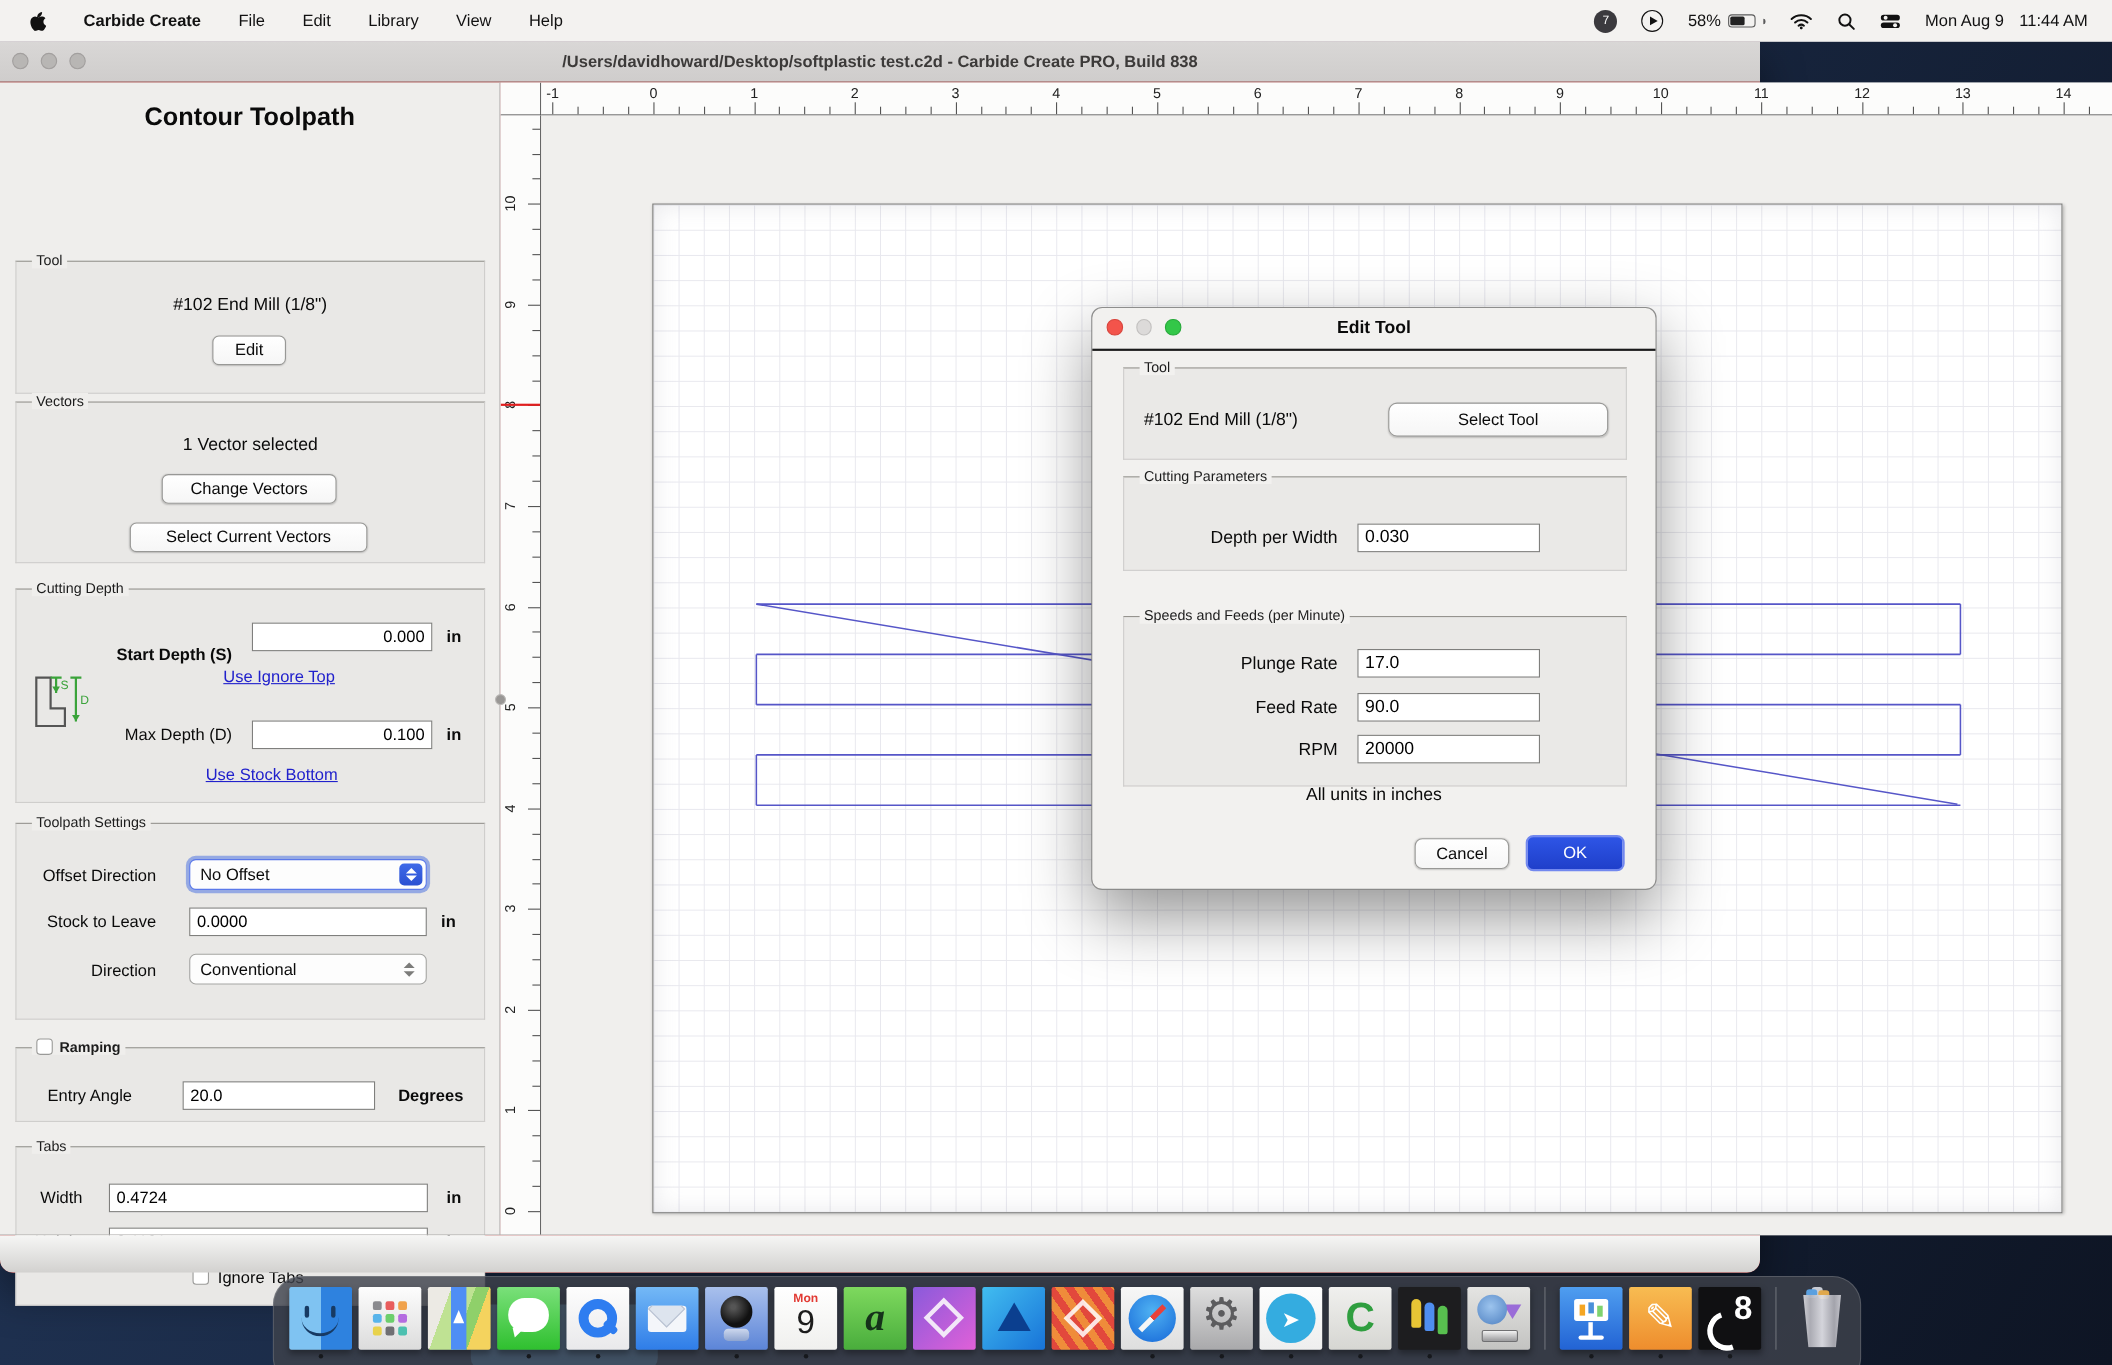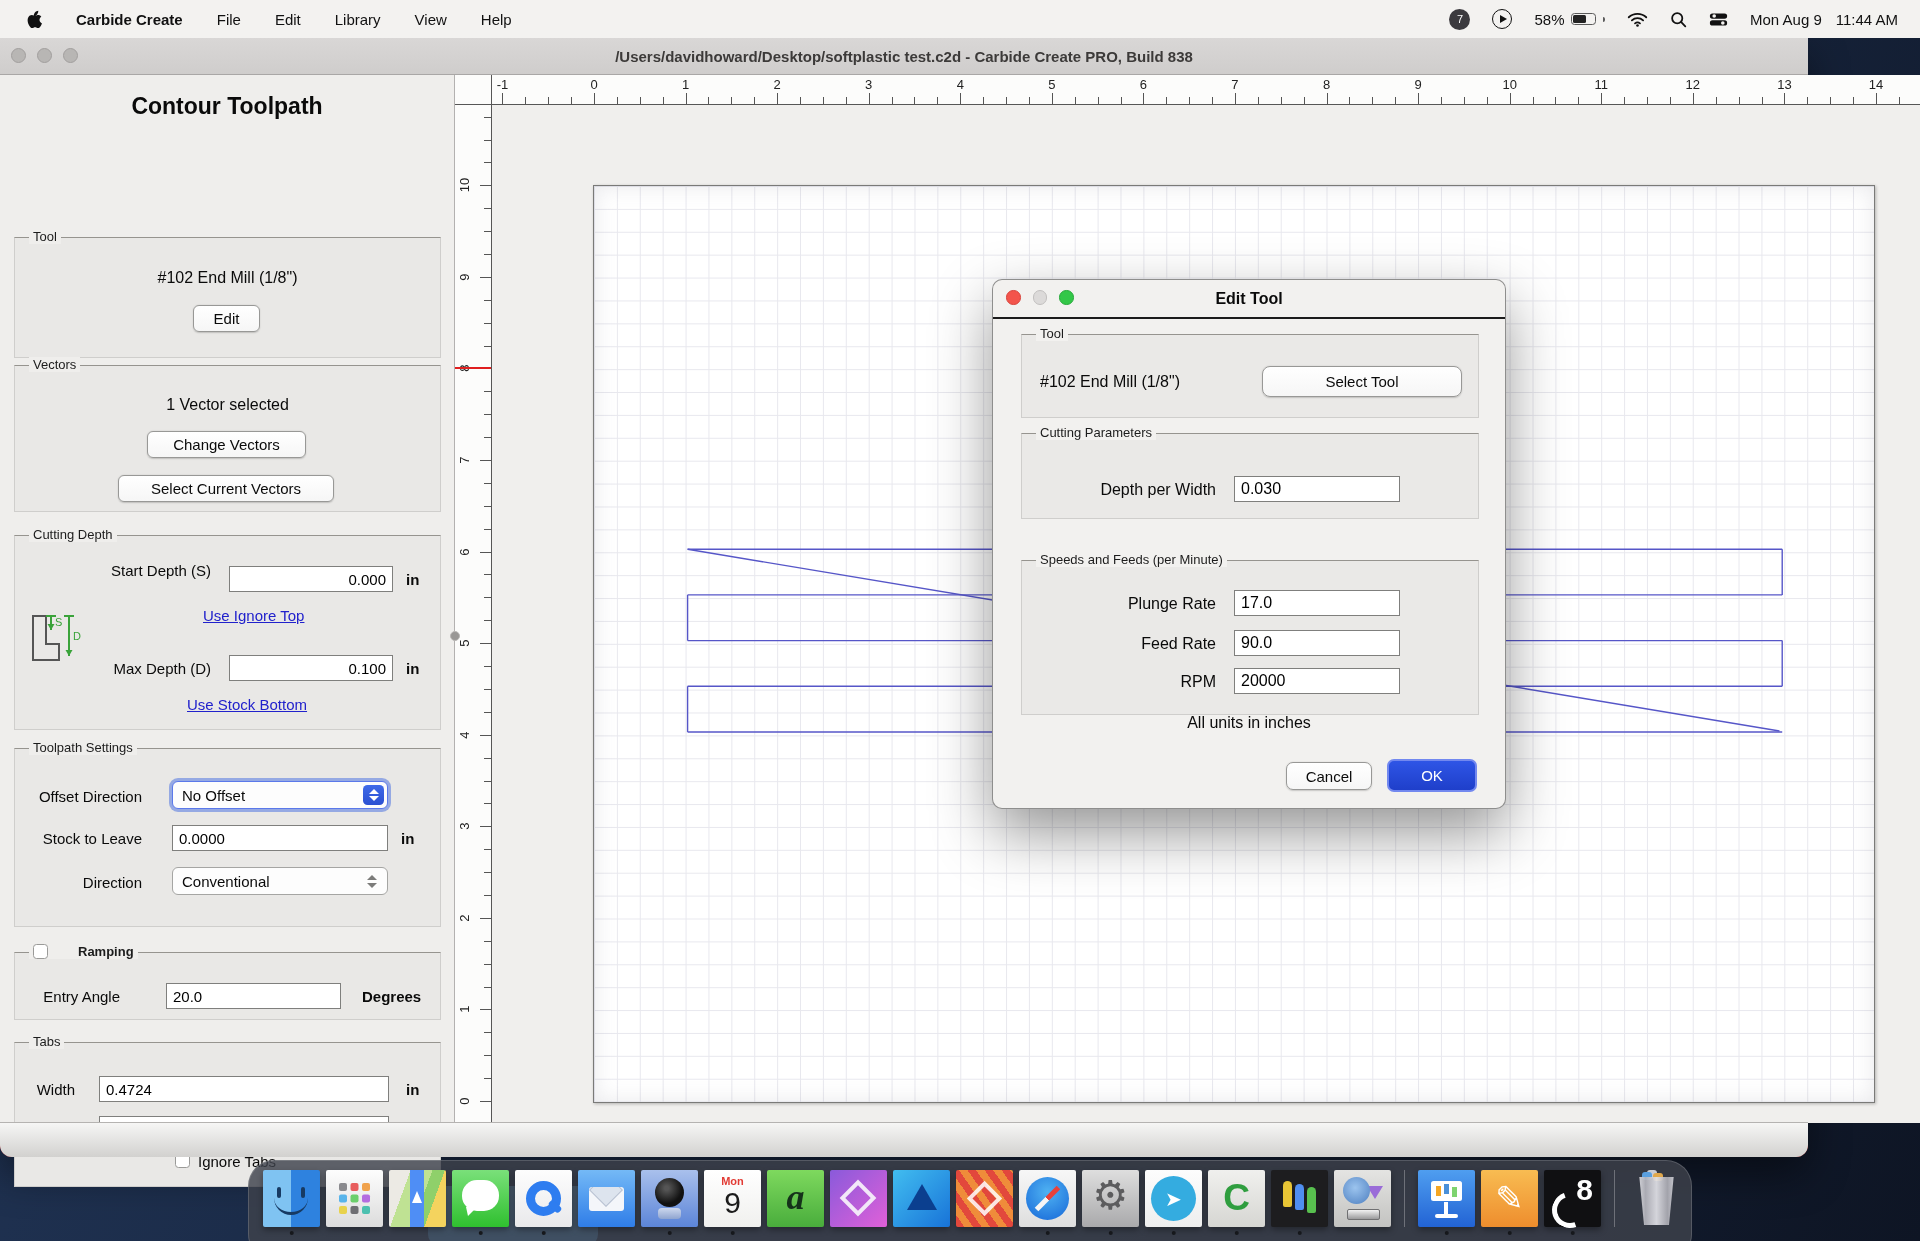--- a/index.html
+++ b/index.html
@@ -17,21 +17,21 @@
               display:flex; align-items:center; justify-content:center; position:relative; }
   .mb-play { width:20px; height:20px; border:1.8px solid #111; border-radius:50%; display:flex; align-items:center; justify-content:center; }
   .mb-play::after { content:""; border-left:7px solid #111; border-top:4.5px solid transparent; border-bottom:4.5px solid transparent; margin-left:2px; }
   .mb-batt { display:flex; align-items:center; gap:6px; }
   .batt-body { width:25px; height:12.5px; border:1.5px solid #5a5a5a; border-radius:3.5px; position:relative; }
   .batt-fill { position:absolute; left:1.5px; top:1.5px; bottom:1.5px; width:58%; background:#222; border-radius:1.5px; }
   .batt-nub { width:2.5px; height:5px; background:#5a5a5a; border-radius:0 2px 2px 0; margin-left:1px; }
   .mb-time { display:flex; gap:14px; font-size:15px; }
 
   
-  .window { position:absolute; left:0; top:38px; width:1808px; height:1119px; background:#b91c1c;
+  .window { position:absolute; left:0; top:38px; width:1600px; height:1119px; background:#b91c1c;
             border-radius:0 0 12px 12px; box-shadow:0 18px 40px rgba(0,0,0,.45); }
   .titlebar { position:absolute; left:0; top:0; width:100%; height:37px; background:linear-gradient(#d9d7d6,#cfcdcc);
               border-bottom:1px solid #a9a7a6; border-radius:0; display:flex; align-items:center; justify-content:center; }
   .tl-dots { position:absolute; left:11px; top:10px; display:flex; gap:11px; }
   .tl-dot { width:15px; height:15px; border-radius:50%; background:#b8b6b4; border:1px solid #a29f9e; }
   .title-text { font-size:15px; font-weight:bold; color:#3c3a39; }
 
   
   .panel { position:absolute; left:0; top:37px; width:455px; height:1048px; background:#efeeec; border-right:1px solid #b3b1b0; }
   .panel-title { position:absolute; top:18px; left:0; width:100%; text-align:center; font-size:23px; font-weight:bold; color:#0a0a0a; }
@@ -253,21 +253,21 @@
 
     <div class="group" style="top:290px;height:147px;">
       <span class="group-label">Vectors</span>
       <div class="dlg-text" style="top:30px;left:0;width:100%;text-align:center;font-size:16px;">1 Vector selected</div>
       <div class="mac-btn" style="left:132px;top:65px;width:159px;height:27px;">Change Vectors</div>
       <div class="mac-btn" style="left:103px;top:109px;width:216px;height:27px;">Select Current Vectors</div>
     </div>
 
     <div class="group" style="top:460px;height:195px;">
       <span class="group-label">Cutting Depth</span>
-      <span class="flabel" style="right:229px;top:26px;">Start Depth (S)</span>
+      <span class="flabel" style="right:229px;top:51px;font-weight:bold;">Start Depth (S)</span>
       <input class="finput right" style="left: 214px; top: 30px; width: 164px;" value="0.000">
       <span class="funit" style="left:391px;top:35px;">in</span>
       <a class="link" style="left:188px;top:71px;">Use Ignore Top</a>
       <svg class="depth-icon" style="left:14px;top:72px;" width="64" height="58" viewBox="0 0 64 58">
         <path d="M4 8 L4 52 L30 52 L30 36 L17 36 L17 8 Z" fill="none" stroke="#555" stroke-width="2"></path>
         <line x1="22" y1="8" x2="22" y2="22" stroke="#3aa33a" stroke-width="2"></line>
         <path d="M22 22 l-3.5 -6 h7 Z" fill="#3aa33a"></path>
         <line x1="17" y1="8" x2="27" y2="8" stroke="#3aa33a" stroke-width="2"></line>
         <text x="26" y="18" font-size="11" fill="#3aa33a">S</text>
         <line x1="40" y1="8" x2="40" y2="48" stroke="#3aa33a" stroke-width="2"></line>
@@ -294,21 +294,21 @@
       <span class="flabel" style="right:298px;top:125px;">Direction</span>
       <div class="dropdown" style="left:157px;top:118px;width:216px;">
         <span>Conventional</span>
         <span class="dd-gray"></span>
       </div>
     </div>
 
     <div class="group" style="top:877px;height:68px;">
       <span class="group-label">
         <span class="checkbox"></span>
-        <span style="font-weight:bold;margin-left:24px;">Ramping</span>
+        <span style="font-weight:bold;">Ramping</span>
       </span>
       <span class="flabel" style="right:320px;top:35px;">Entry Angle</span>
       <input class="finput" style="left: 151px; top: 30px; width: 175px;" value="20.0">
       <span class="funit" style="left:347px;top:35px;">Degrees</span>
     </div>
 
     <div class="group" style="top:967px;height:145px;">
       <span class="group-label">Tabs</span>
       <span class="flabel" style="right:365px;top:38px;">Width</span>
       <input class="finput" style="left: 84px; top: 33px; width: 290px;" value="0.4724">

